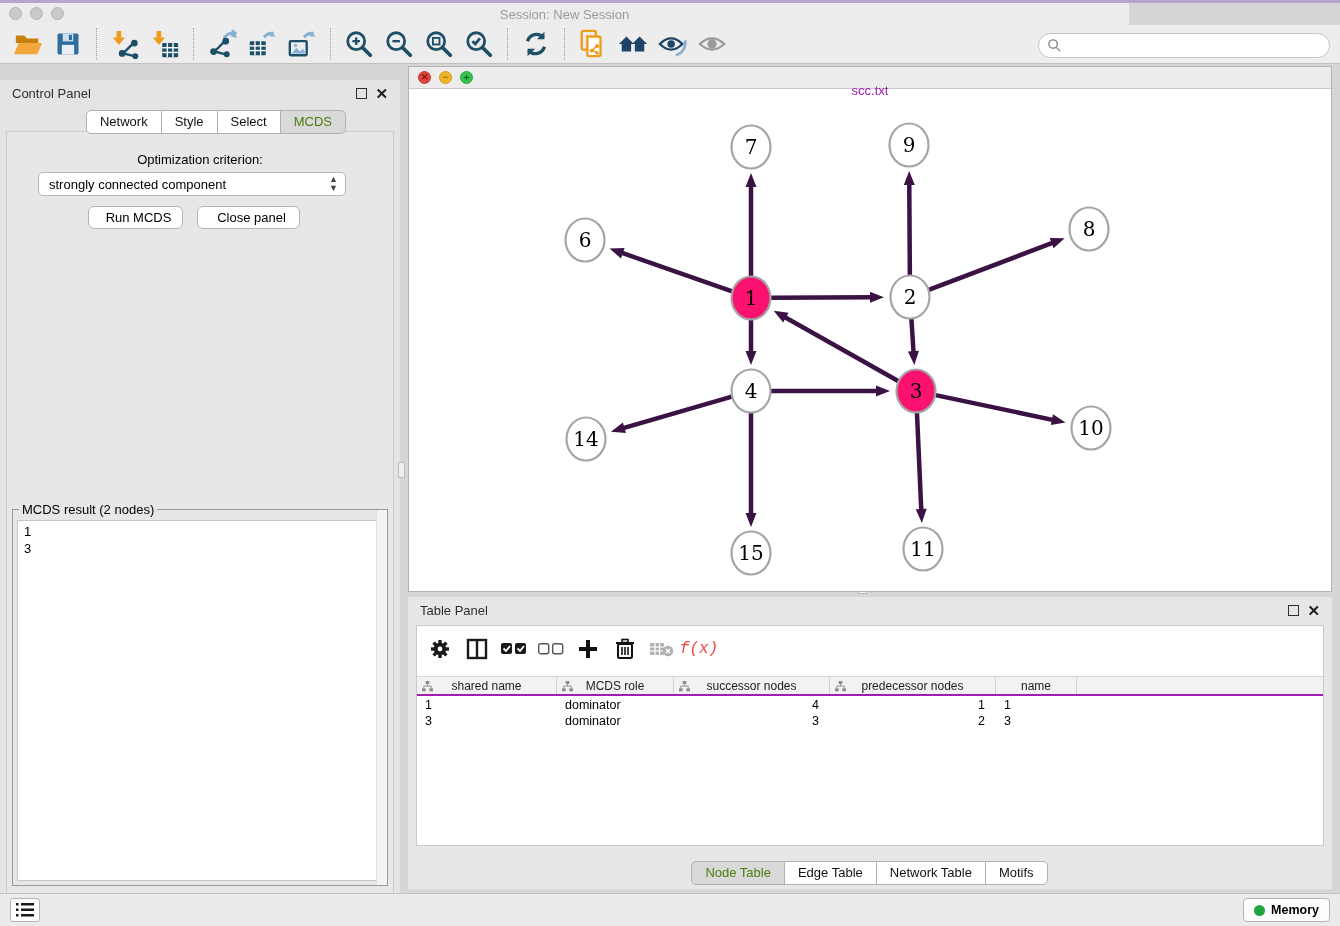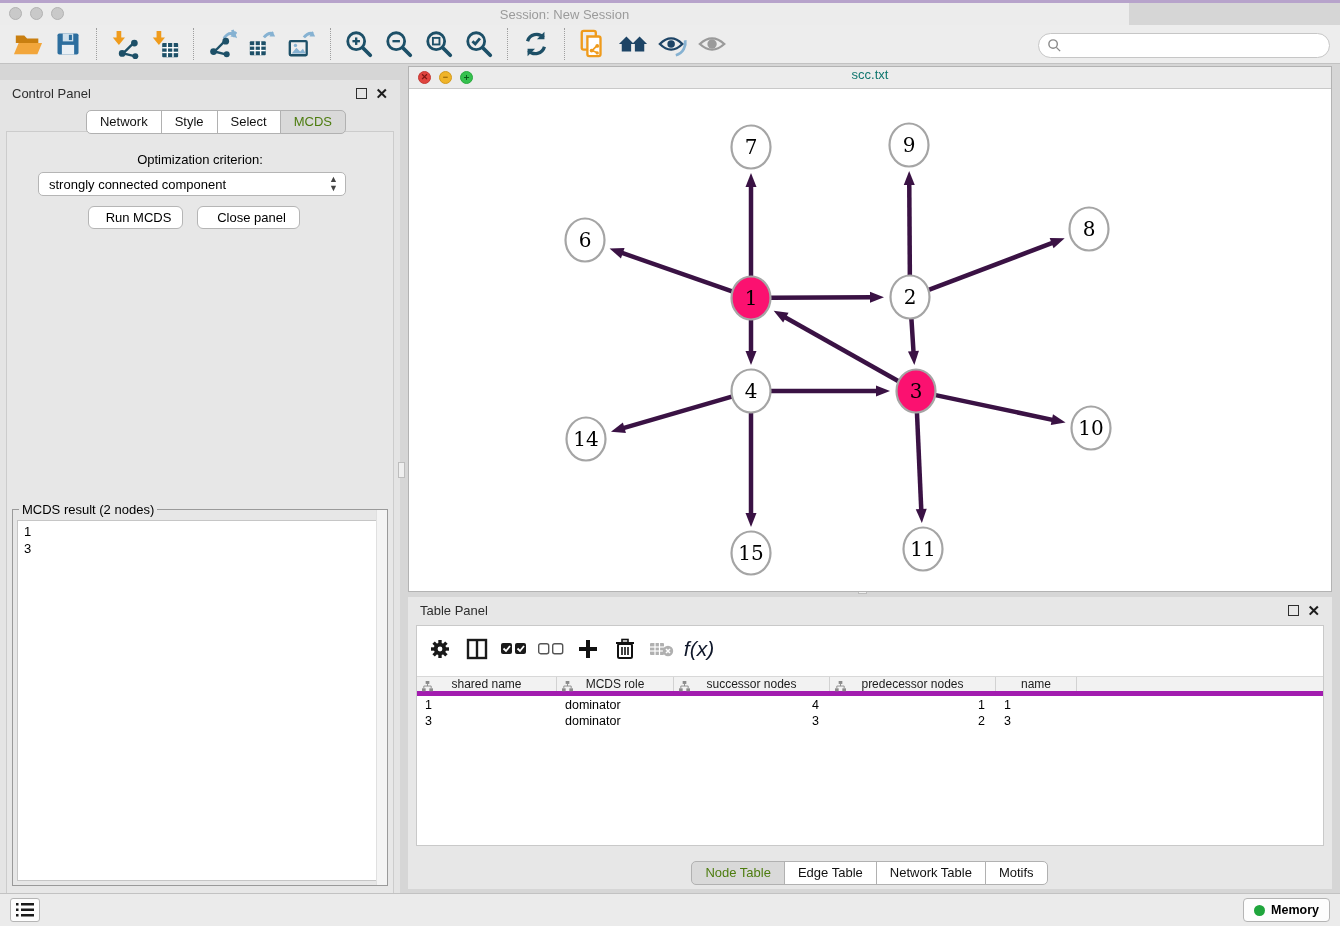--- a/index.html
+++ b/index.html
@@ -66,32 +66,32 @@
     border:1px solid #bdbdbd; }
 
   
   #net-window { position:absolute; left:408px; top:66px; width:924px; height:526px; background:#fff;
     border:1px solid #b3b3b3; }
   #net-titlebar { position:absolute; left:0; top:0; width:100%; height:22px; background:#ececec;
     border-bottom:1px solid #c9c9c9; }
   .tl2 { width:13px; height:13px; border-radius:50%; display:flex; align-items:center; justify-content:center;
     font-size:9px; font-weight:bold; line-height:9px; }
   #net-titlebar .tl-group { top:4px; }
-  #net-title { position:absolute; width:100%; text-align:center; top:0; font-size:13px; color:#0f766e; }
+  #net-title { position:absolute; width:100%; text-align:center; top:16px; font-size:13px; color:#a21caf; }
   #graph-svg { position:absolute; left:0; top:22px; }
 
   
   #table-panel { position:absolute; left:408px; top:597px; width:924px; height:292px; background:#e7e7e7; }
   #tp-inner { position:absolute; left:8px; top:28px; width:908px; height:221px; background:#fff;
     border:1px solid #c9c9c9; }
   #tp-toolbar { position:absolute; left:10px; top:6px; height:34px; display:flex; align-items:center; gap:11px; }
   .tpi { width:26px; height:26px; display:flex; align-items:center; justify-content:center; }
-  .fx-label { font-family:Liberation Sans, sans-serif; font-style:italic; font-size:21px; color:#0f172a; }
+  .fx-label { font-family:Liberation Mono, monospace; font-style:italic; font-size:16px; color:#ef4444; }
   #table-header-row { position:absolute; left:0px; top:50px; height:20px; display:flex;
-    background:#f2f2f2; border-top:1px solid #d8d8d8; border-bottom:5px solid #a21caf; width:906px; }
+    background:#f2f2f2; border-top:1px solid #d8d8d8; border-bottom:2px solid #a21caf; width:906px; }
   .th { position:relative; border-right:1px solid #d2d2d2; display:flex; align-items:center;
     justify-content:center; font-size:12px; color:#1c1c1c; }
   .th .col-icon { position:absolute; left:5px; top:4px; }
   #table-body { position:absolute; left:0; top:71px; width:906px; }
   .table-row { display:flex; height:16px; }
   .td { font-size:12.5px; color:#000; padding:0 8px; line-height:16px; overflow:hidden; }
   .td.right { text-align:right; padding-right:11px; }
   .col0 { width:140px; } .col1 { width:117px; } .col2 { width:156px; } .col3 { width:166px; } .col4 { width:81px; }
   #bt-tabs { position:absolute; left:0; bottom:4px; width:924px; display:flex; justify-content:center; }
 

